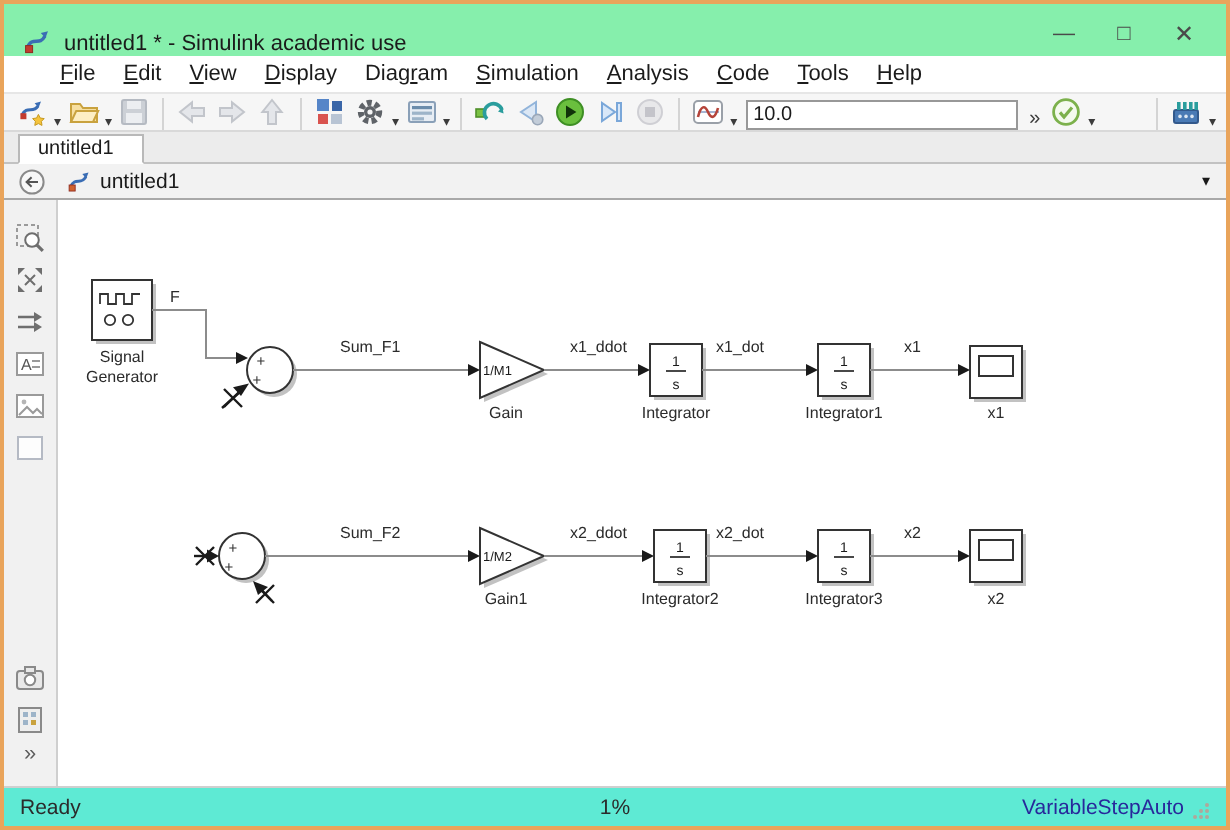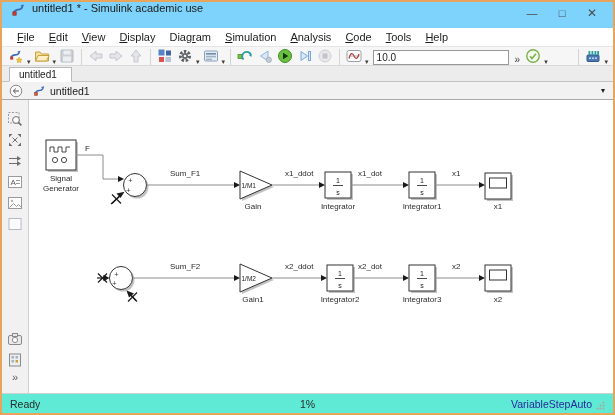--- a/index.html
+++ b/index.html
@@ -5,28 +5,28 @@
   * { margin:0; padding:0; box-sizing:border-box; }
   html,body { width:615px; height:415px; overflow:hidden; }
   body {
     font-family:"Liberation Sans", sans-serif;
     background:#fff;
     border:2px solid #e9a45b;
     color:#1a1a1a;
     position:relative;
   }
   
-  .titlebar { height:26px; display:flex; align-items:flex-start; padding:0 6px 0 9px; background:#7dd3fc; }
+  .titlebar { height:26px; display:flex; align-items:flex-end; padding:0 6px 0 9px; background:#86efac; }
   .titlebar .app-icon { width:15px; height:15px; }
   .title-text { font-size:11px; margin-left:6px; color:#1b1b1b; }
   .win-controls { margin-left:auto; display:flex; }
   .win-btn { width:30px; height:22px; display:flex; align-items:center; justify-content:center; font-size:11px; color:#4a4a4a; }
   .win-btn.close { font-size:12px; }
   
-  .menubar { height:18px; display:flex; align-items:center; background:#fff; padding-left:8px; font-size:11px; }
+  .menubar { height:18px; display:flex; align-items:center; background:#fff; padding-left:21px; font-size:11px; }
   .menu-item { padding:1px 7px; color:#1b1b1b; }
   .menu-item u { text-decoration:underline; }
   
   .toolbar { height:20px; background:#f6f6f6; border-top:1px solid #e6e6e6; border-bottom:1px solid #d9d9d9;
              display:flex; align-items:flex-end; padding:0 4px; }
   .tbtn { height:19px; display:flex; align-items:center; justify-content:center; padding:0 2px; }
   .caret { font-size:7px; color:#3c3c3c; padding:0 1px; line-height:1; }
   .tsep { width:1px; height:16px; background:#d4d4d4; margin:0 4px; }
   .stoptime { width:136px; height:15px; font-size:10px; font-family:"Liberation Sans",sans-serif;
               border:1px solid #989898; padding:0 3px; margin:0 3px; color:#1a1a1a; background:#fff; }

